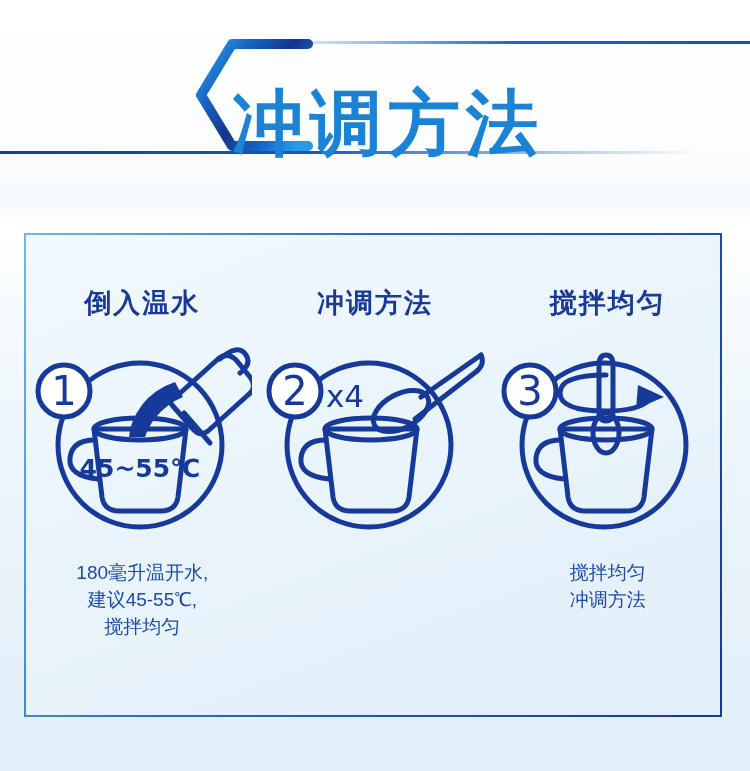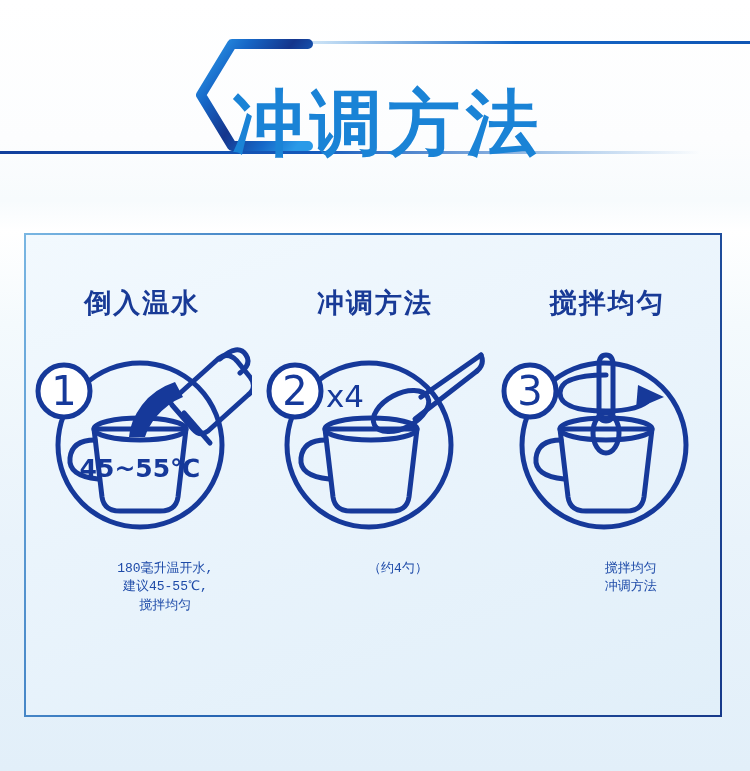--- a/index.html
+++ b/index.html
@@ -36,23 +36,22 @@
   .step{flex:1 1 0;position:relative;}
   .step-head{
     position:absolute;left:0;top:50px;width:100%;text-align:center;
     font-size:27px;font-weight:bold;color:#183a96;letter-spacing:2px;
     font-family:"DejaVu Sans","Liberation Sans",sans-serif;
   }
   .step-art{position:absolute;left:50%;top:102px;transform:translateX(-50%);
     width:220px;height:200px;}
   .step-cap{
     position:absolute;left:0;top:325px;width:100%;text-align:center;
-    font-size:13px;line-height:1.42;color:#1d4aa8;
-    font-family:Liberation Mono, monospace;
-    margin-left:23px;
+    font-size:19px;line-height:1.42;color:#1d4aa8;
+    font-family:Liberation Sans, sans-serif;
   }
   .step-cap div{white-space:nowrap;}
 </style>
 </head>
 <body>
 
 <div id="header">
 
   <div class="rule rule-top"></div>
   <div class="rule rule-bot"></div>
@@ -138,21 +137,20 @@
           </g>
 
           <circle cx="30" cy="54" r="26" fill="#ffffff" stroke="#16399a" stroke-width="5"></circle>
           <text x="30" y="68" text-anchor="middle" font-family="'DejaVu Sans','Liberation Sans',sans-serif" font-size="40" fill="#16399a">2</text>
 
           <text x="80" y="70" text-anchor="middle" font-family="'DejaVu Sans','Liberation Sans',sans-serif" font-size="31" fill="#16399a">x4</text>
         </svg>
       </div>
 
       <div class="step-cap">
-        <div>（约4勺）</div>
       </div>
     </div>
 
     <div class="step">
       <div class="step-head">搅拌均匀</div>
 
       <div class="step-art">
         <svg width="220" height="200" viewBox="0 0 220 200">
           <g fill="none" stroke="#16399a" stroke-width="5" stroke-linejoin="round" stroke-linecap="round">
             <circle cx="106" cy="108" r="82"></circle>

